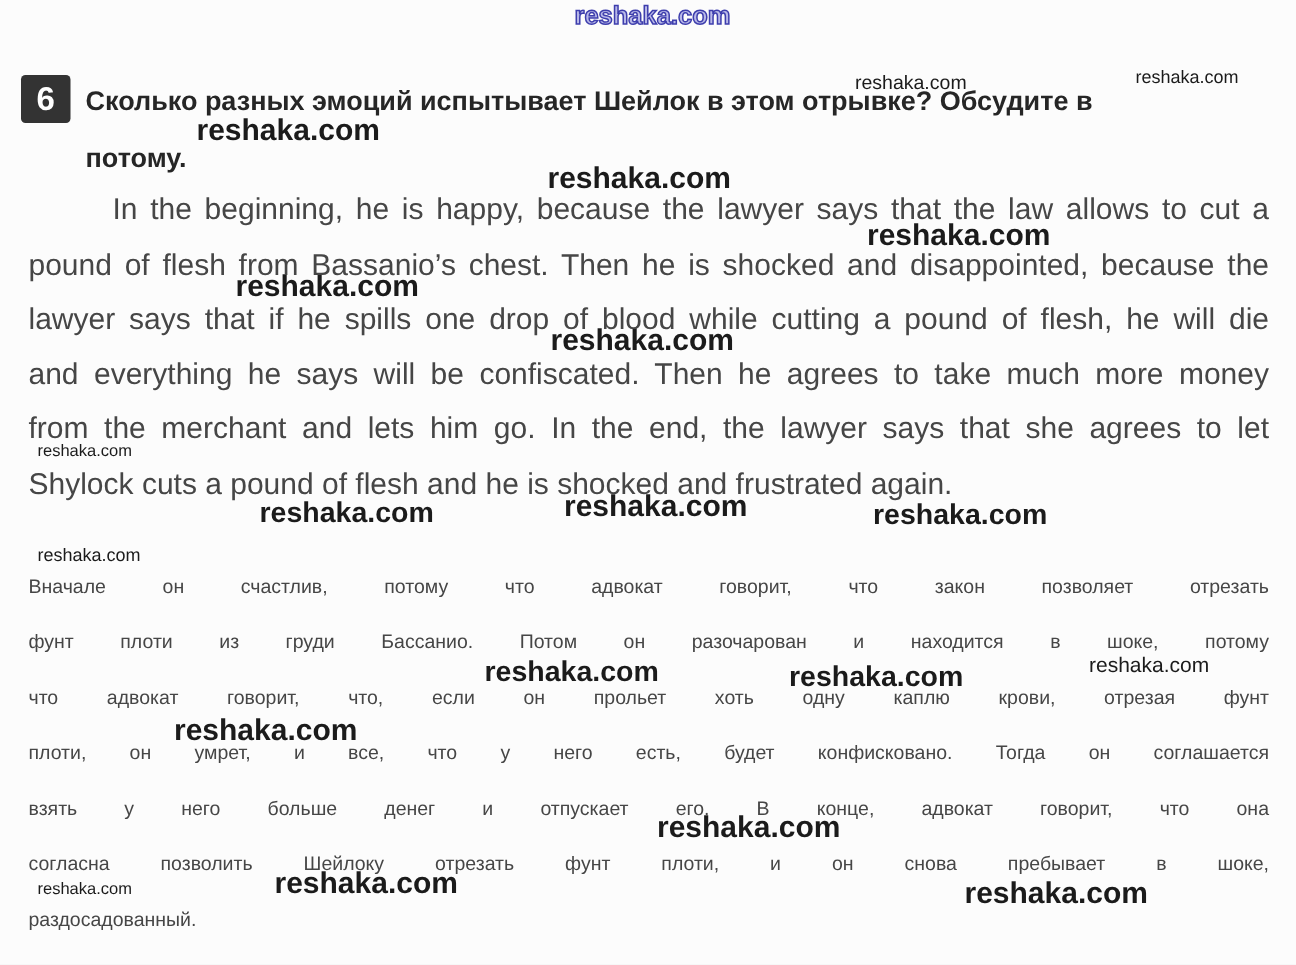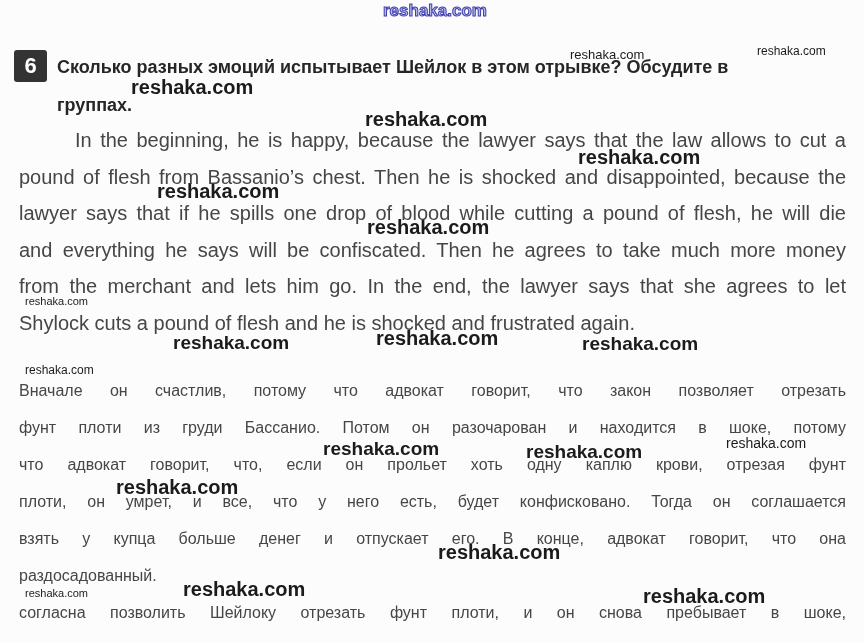--- a/index.html
+++ b/index.html
@@ -50,21 +50,21 @@
     font-size:18px;font-weight:700;
     color:var(--header-text);
     line-height:38px;
   }
   
   .para{
     position:absolute;left:19px;width:827px;
     color:var(--body-text);
   }
   .para.en{top:122px;font-size:20px;line-height:36.5px;}
-  .para.ru{top:372px;font-size:16px;line-height:37px;}
+  .para.ru{top:372px;font-size:13px;line-height:37px;}
   .line{
     text-align:justify;
     text-align-last:justify;
   }
   .line.indent{padding-left:56px;}
   .line.left{text-align:center;text-align-last:left;}
 </style>
 </head>
 <body>
 
@@ -90,35 +90,35 @@
     <span class="wm b" style="left:116px;top:477px;font-size:20px;">reshaka.com</span>
     <span class="wm b" style="left:438px;top:542px;font-size:20px;">reshaka.com</span>
     <span class="wm" style="left:25px;top:588px;font-size:11px;">reshaka.com</span>
     <span class="wm b" style="left:183px;top:579px;font-size:20px;">reshaka.com</span>
     <span class="wm b" style="left:643px;top:586px;font-size:20px;">reshaka.com</span>
   </div>
 
   <div class="num-badge">6</div>
   <div class="question">
     <div>Сколько разных эмоций испытывает Шейлок в этом отрывке? Обсудите в</div>
-    <div>группах.</div>
+    <div>потому.</div>
   </div>
 
   <div class="para en">
     <div class="line indent">In the beginning, he is happy, because the lawyer says that the law allows to cut a</div>
     <div class="line">pound of flesh from Bassanio’s chest. Then he is shocked and disappointed, because the</div>
     <div class="line">lawyer says that if he spills one drop of blood while cutting a pound of flesh, he will die</div>
     <div class="line">and everything he says will be confiscated. Then he agrees to take much more money</div>
     <div class="line">from the merchant and lets him go. In the end, the lawyer says that she agrees to let</div>
     <div class="line left">Shylock cuts a pound of flesh and he is shocked and frustrated again.</div>
   </div>
 
   <div class="para ru">
     <div class="line">Вначале он счастлив, потому что адвокат говорит, что закон позволяет отрезать</div>
     <div class="line">фунт плоти из груди Бассанио. Потом он разочарован и находится в шоке, потому</div>
     <div class="line">что адвокат говорит, что, если он прольет хоть одну каплю крови, отрезая фунт</div>
     <div class="line">плоти, он умрет, и все, что у него есть, будет конфисковано. Тогда он соглашается</div>
-    <div class="line">взять у купца больше денег и отпускает его. В конце, адвокат говорит, что она</div>
+    <div class="line">взять у него больше денег и отпускает его. В конце, адвокат говорит, что она</div>
+    <div class="line">согласна позволить Шейлоку отрезать фунт плоти, и он снова пребывает в шоке,</div>
     <div class="line left">раздосадованный.</div>
-    <div class="line">согласна позволить Шейлоку отрезать фунт плоти, и он снова пребывает в шоке,</div>
   </div>
 
 </div>
 
 </body></html>

